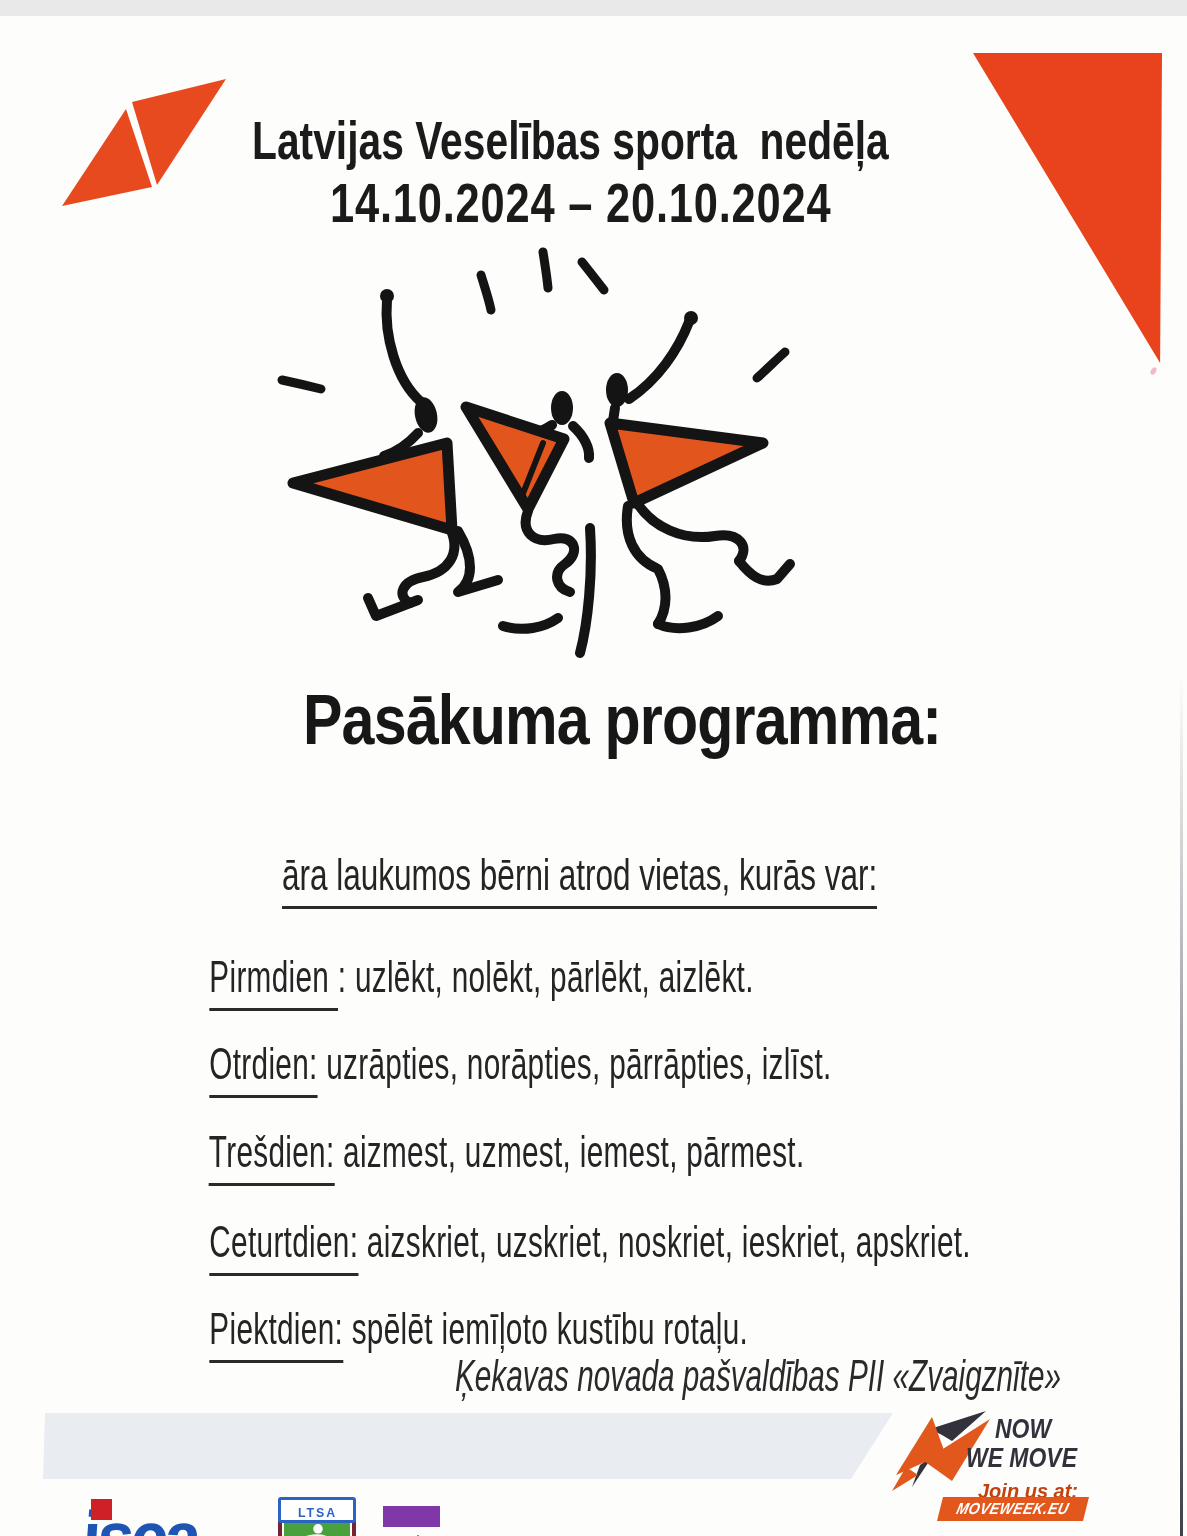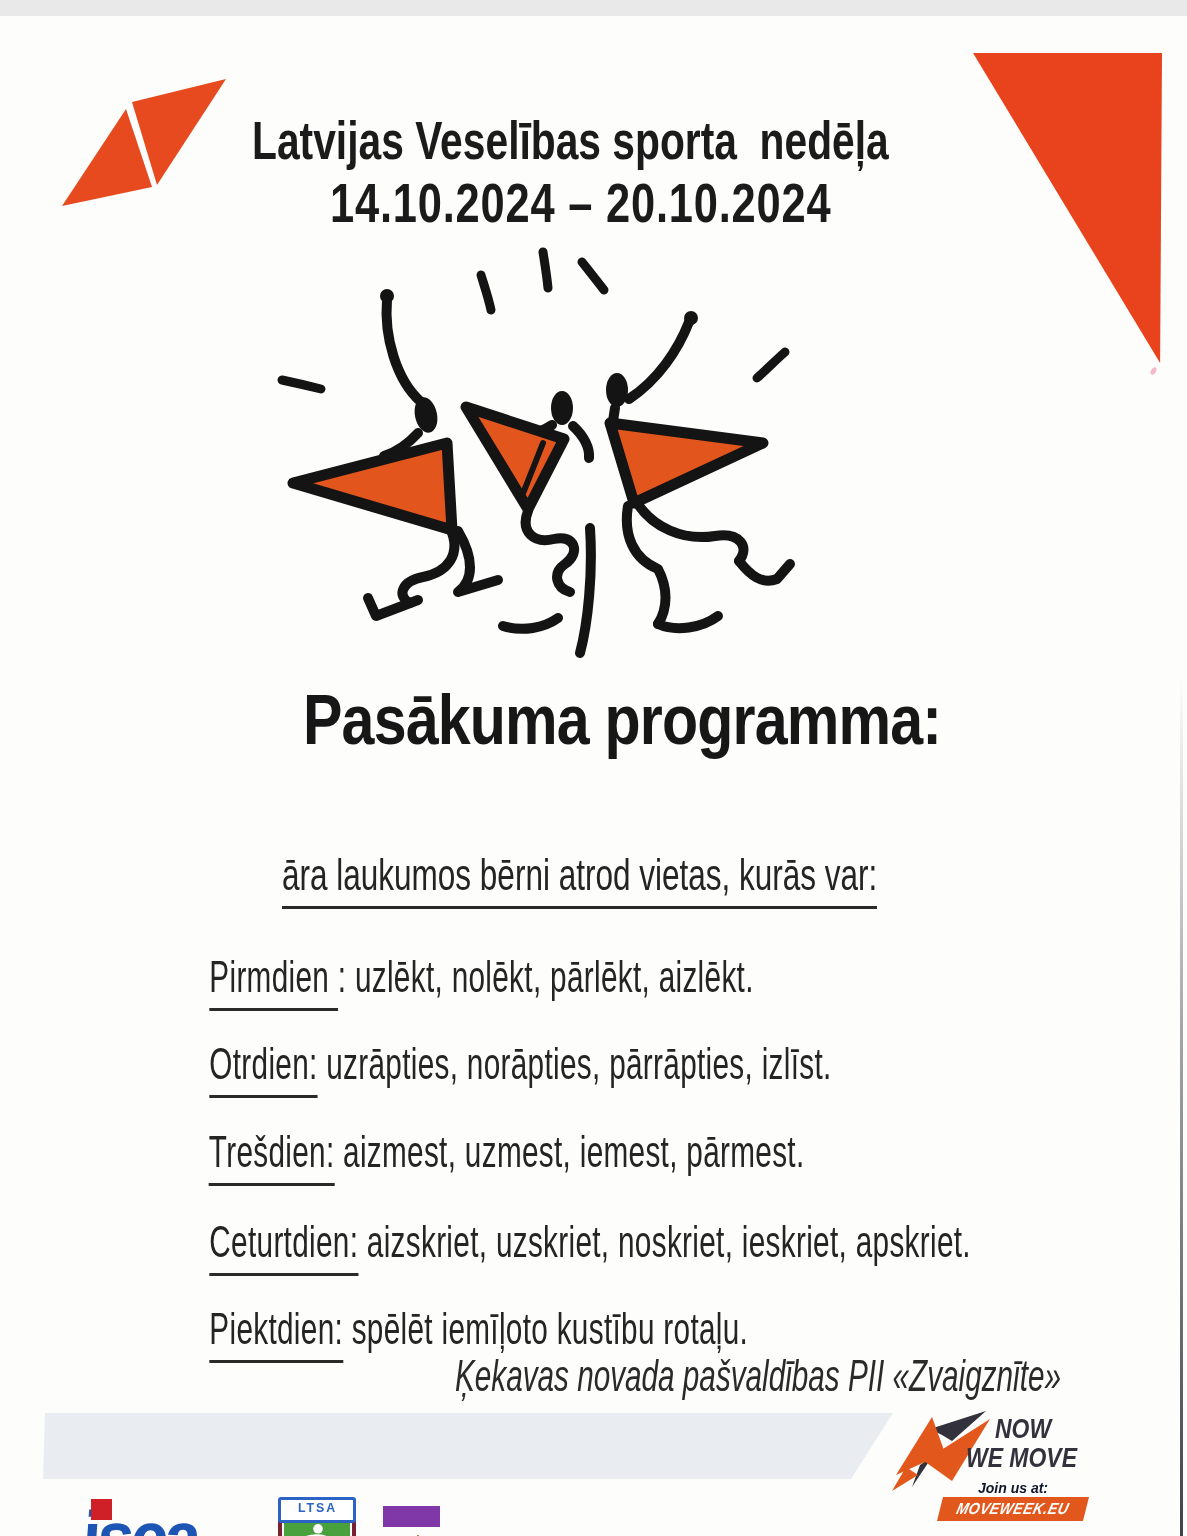--- a/index.html
+++ b/index.html
@@ -42,22 +42,22 @@
   }
   
   .gray-band{
     position:absolute;left:0;top:0;width:1187px;height:1536px;pointer-events:none;
     background:#e9ecf1;clip-path:polygon(45px 1397px,893px 1397px,851px 1463px,43px 1463px);
   }
   .nwm-text{position:absolute;font-weight:bold;font-style:italic;color:#33313b;
     line-height:1;transform-origin:left center;white-space:pre;}
   .nwm-now{left:995px;top:1399px;font-size:28px;transform:scaleX(0.82);}
   .nwm-wemove{left:966px;top:1428px;font-size:28px;transform:scaleX(0.82);}
-  .nwm-join{left:978px;top:1464px;font-size:14px;font-weight:bold;font-style:italic;
-    color:#0f172a;white-space:pre;}
+  .nwm-join{left:978px;top:1464px;font-size:20px;font-weight:bold;font-style:italic;
+    color:#c2410c;white-space:pre;}
   .nwm-banner{
     position:absolute;left:940px;top:1481px;width:146px;height:24px;background:#e2571b;
     transform:skewX(-14deg);display:flex;align-items:center;justify-content:center;
   }
   .nwm-banner span{font-size:16px;font-weight:bold;font-style:italic;color:#ffffff;
     transform:scaleX(0.88);white-space:pre;letter-spacing:0.5px;}
   .scan-line{
     position:absolute;left:1180px;top:660px;width:3px;height:876px;
     background:linear-gradient(to bottom,rgba(100,100,100,0),rgba(90,95,100,0.55) 40%,#3c4044);
   }
@@ -66,21 +66,21 @@
   
   .isca{position:absolute;left:85px;top:1481px;width:180px;height:55px;}
   .isca .sq{position:absolute;left:6px;top:2px;width:21px;height:21px;background:#cf2027;}
   .isca .word{
     position:absolute;left:0px;top:4px;font-size:74px;font-weight:bold;line-height:1;
     color:#1d55b4;letter-spacing:-4px;transform:skewX(-4deg) scaleX(0.9);transform-origin:left top;
   }
   
   .ltsa{position:absolute;left:278px;top:1481px;width:78px;height:55px;}
   .ltsa .band{position:absolute;left:0;top:0;width:72px;height:20px;background:#ffffff;
-    border:3px solid #2a63c4;border-radius:3px;display:flex;align-items:flex-start;justify-content:center;}
+    border:3px solid #2a63c4;border-radius:3px;display:flex;align-items:flex-end;justify-content:center;}
   .ltsa .band span{font-size:13px;font-weight:bold;color:#2a63c4;letter-spacing:2px;
     transform:scaleX(0.95);}
   .ltsa .field{position:absolute;left:6px;top:25px;width:66px;height:30px;background:#49a13e;}
   .ltsa .stripe{position:absolute;top:24px;width:4px;height:31px;background:#7a2231;}
   .purple-rect{position:absolute;left:383px;top:1490px;width:57px;height:21px;background:#8038a8;}
   .coa{position:absolute;left:385px;top:1518px;width:58px;height:18px;}
 </style>
 </head>
 <body>
 

